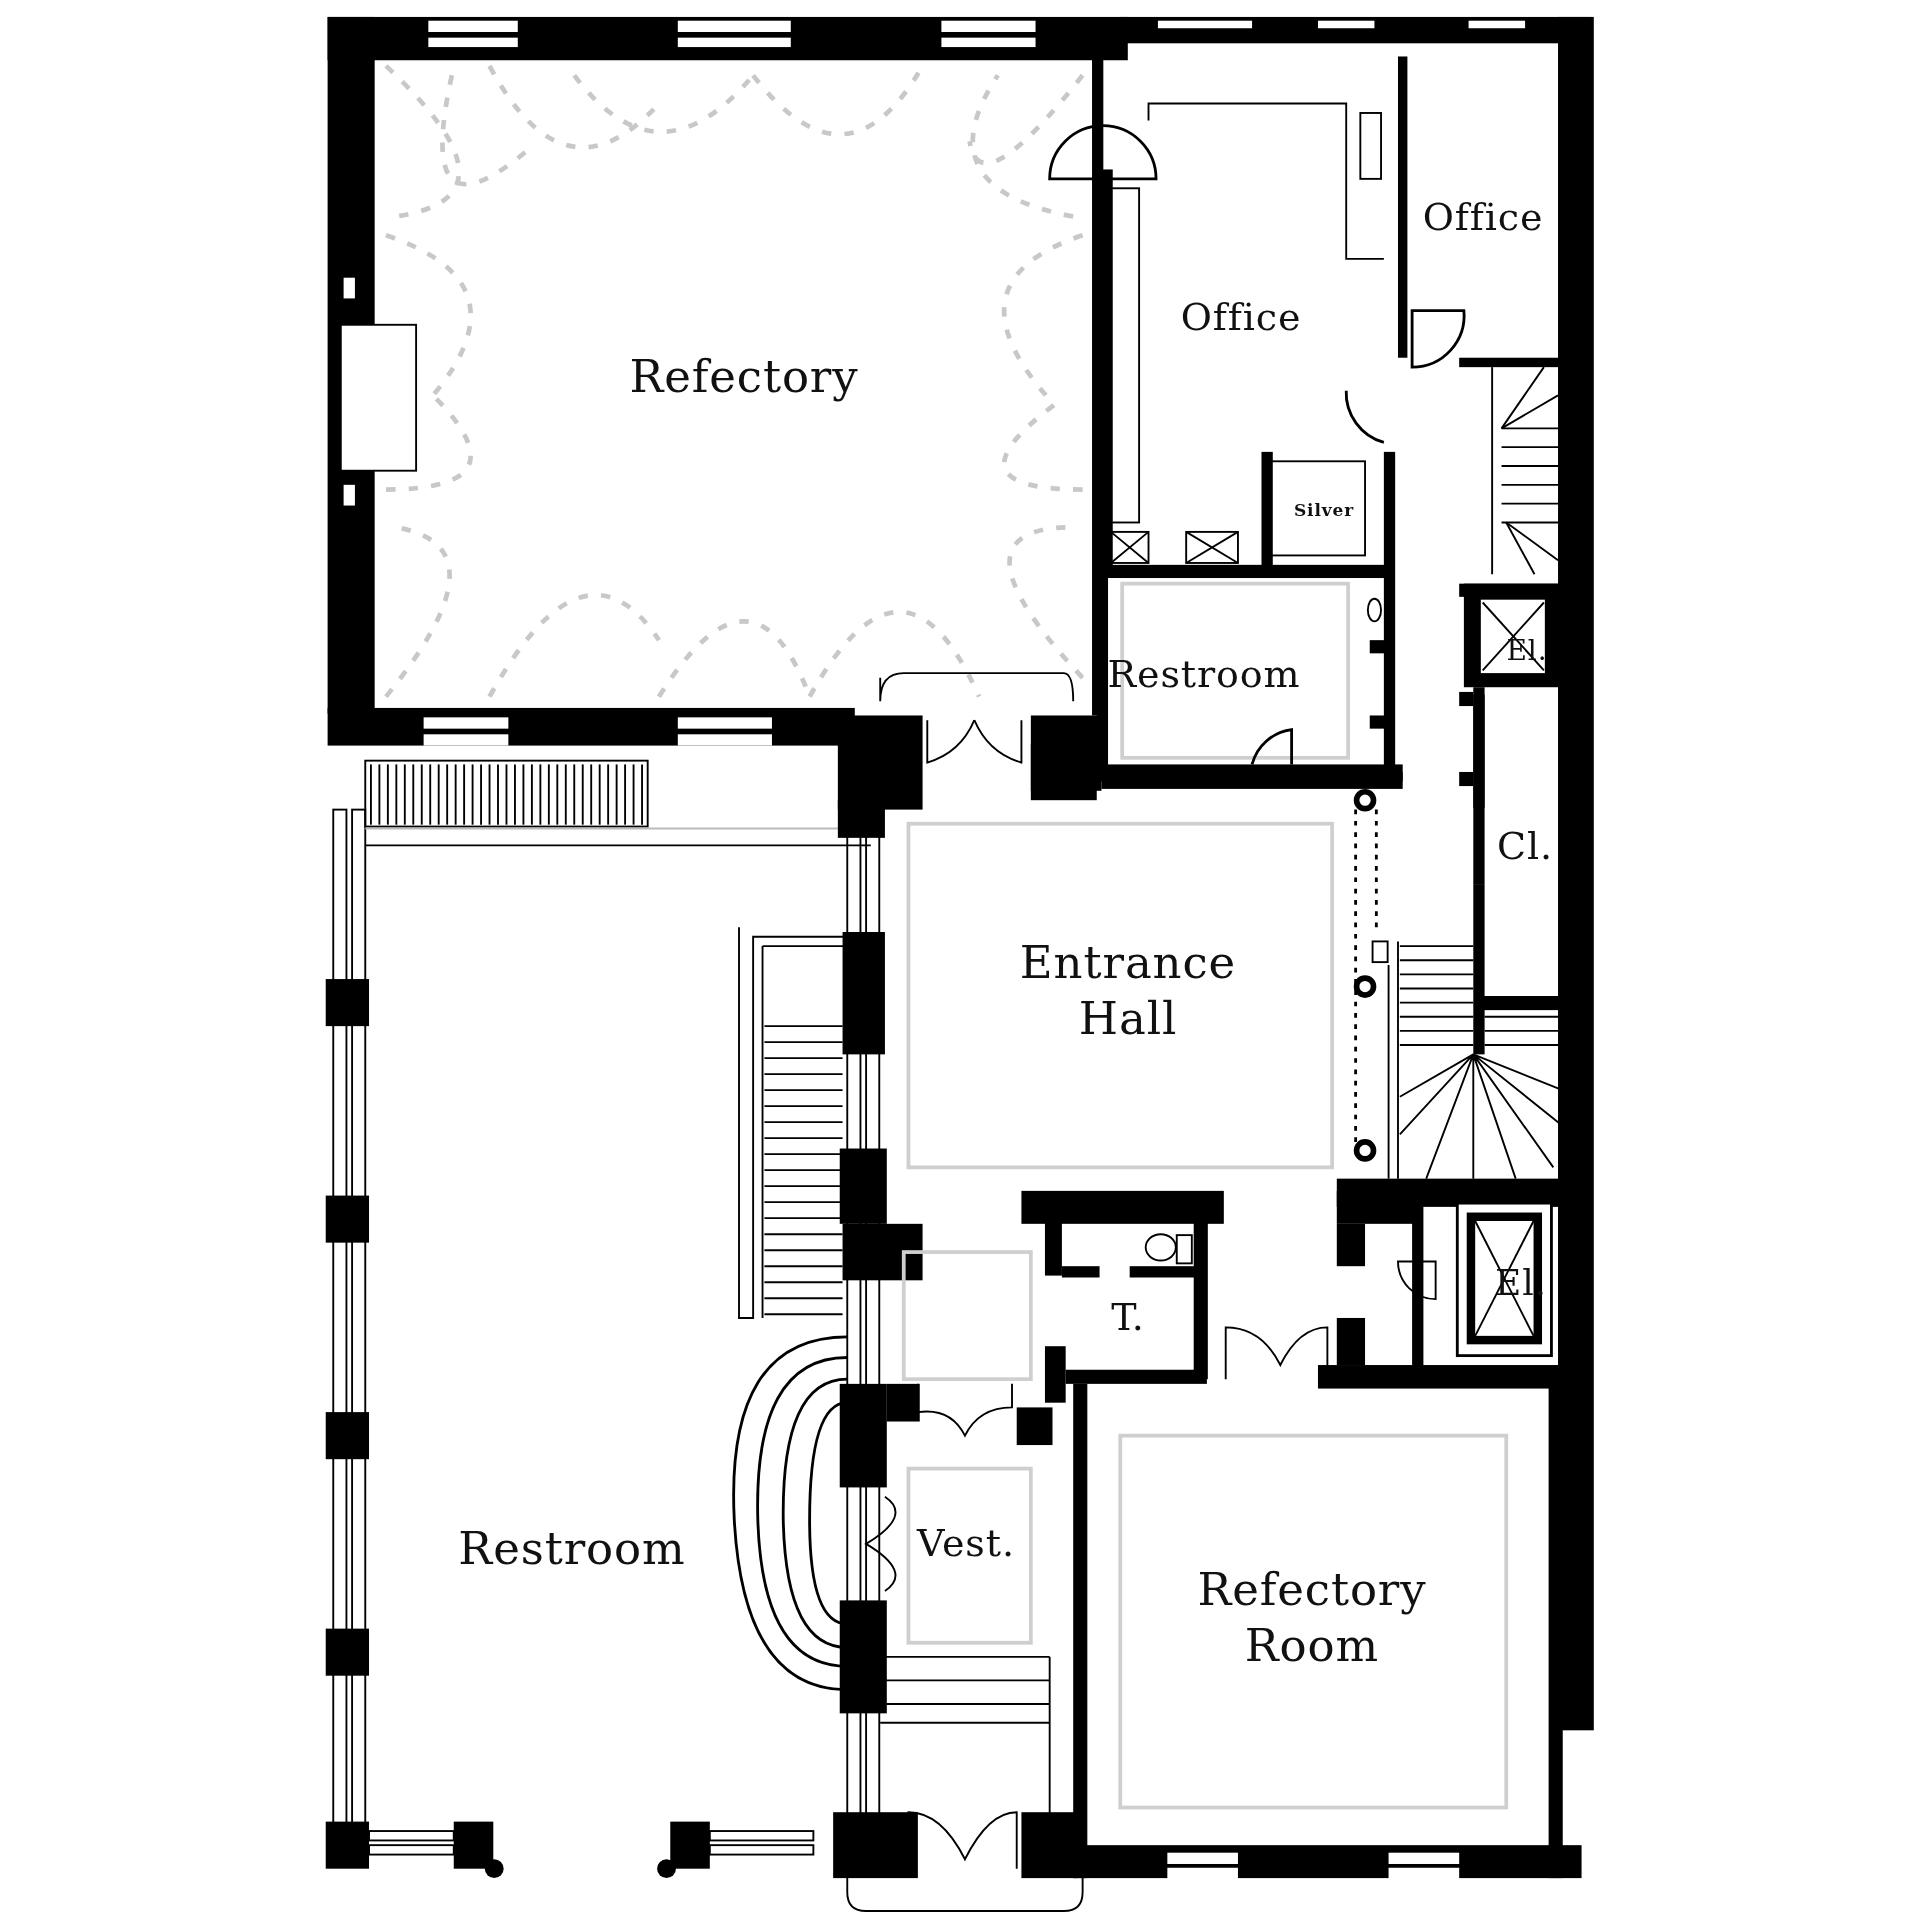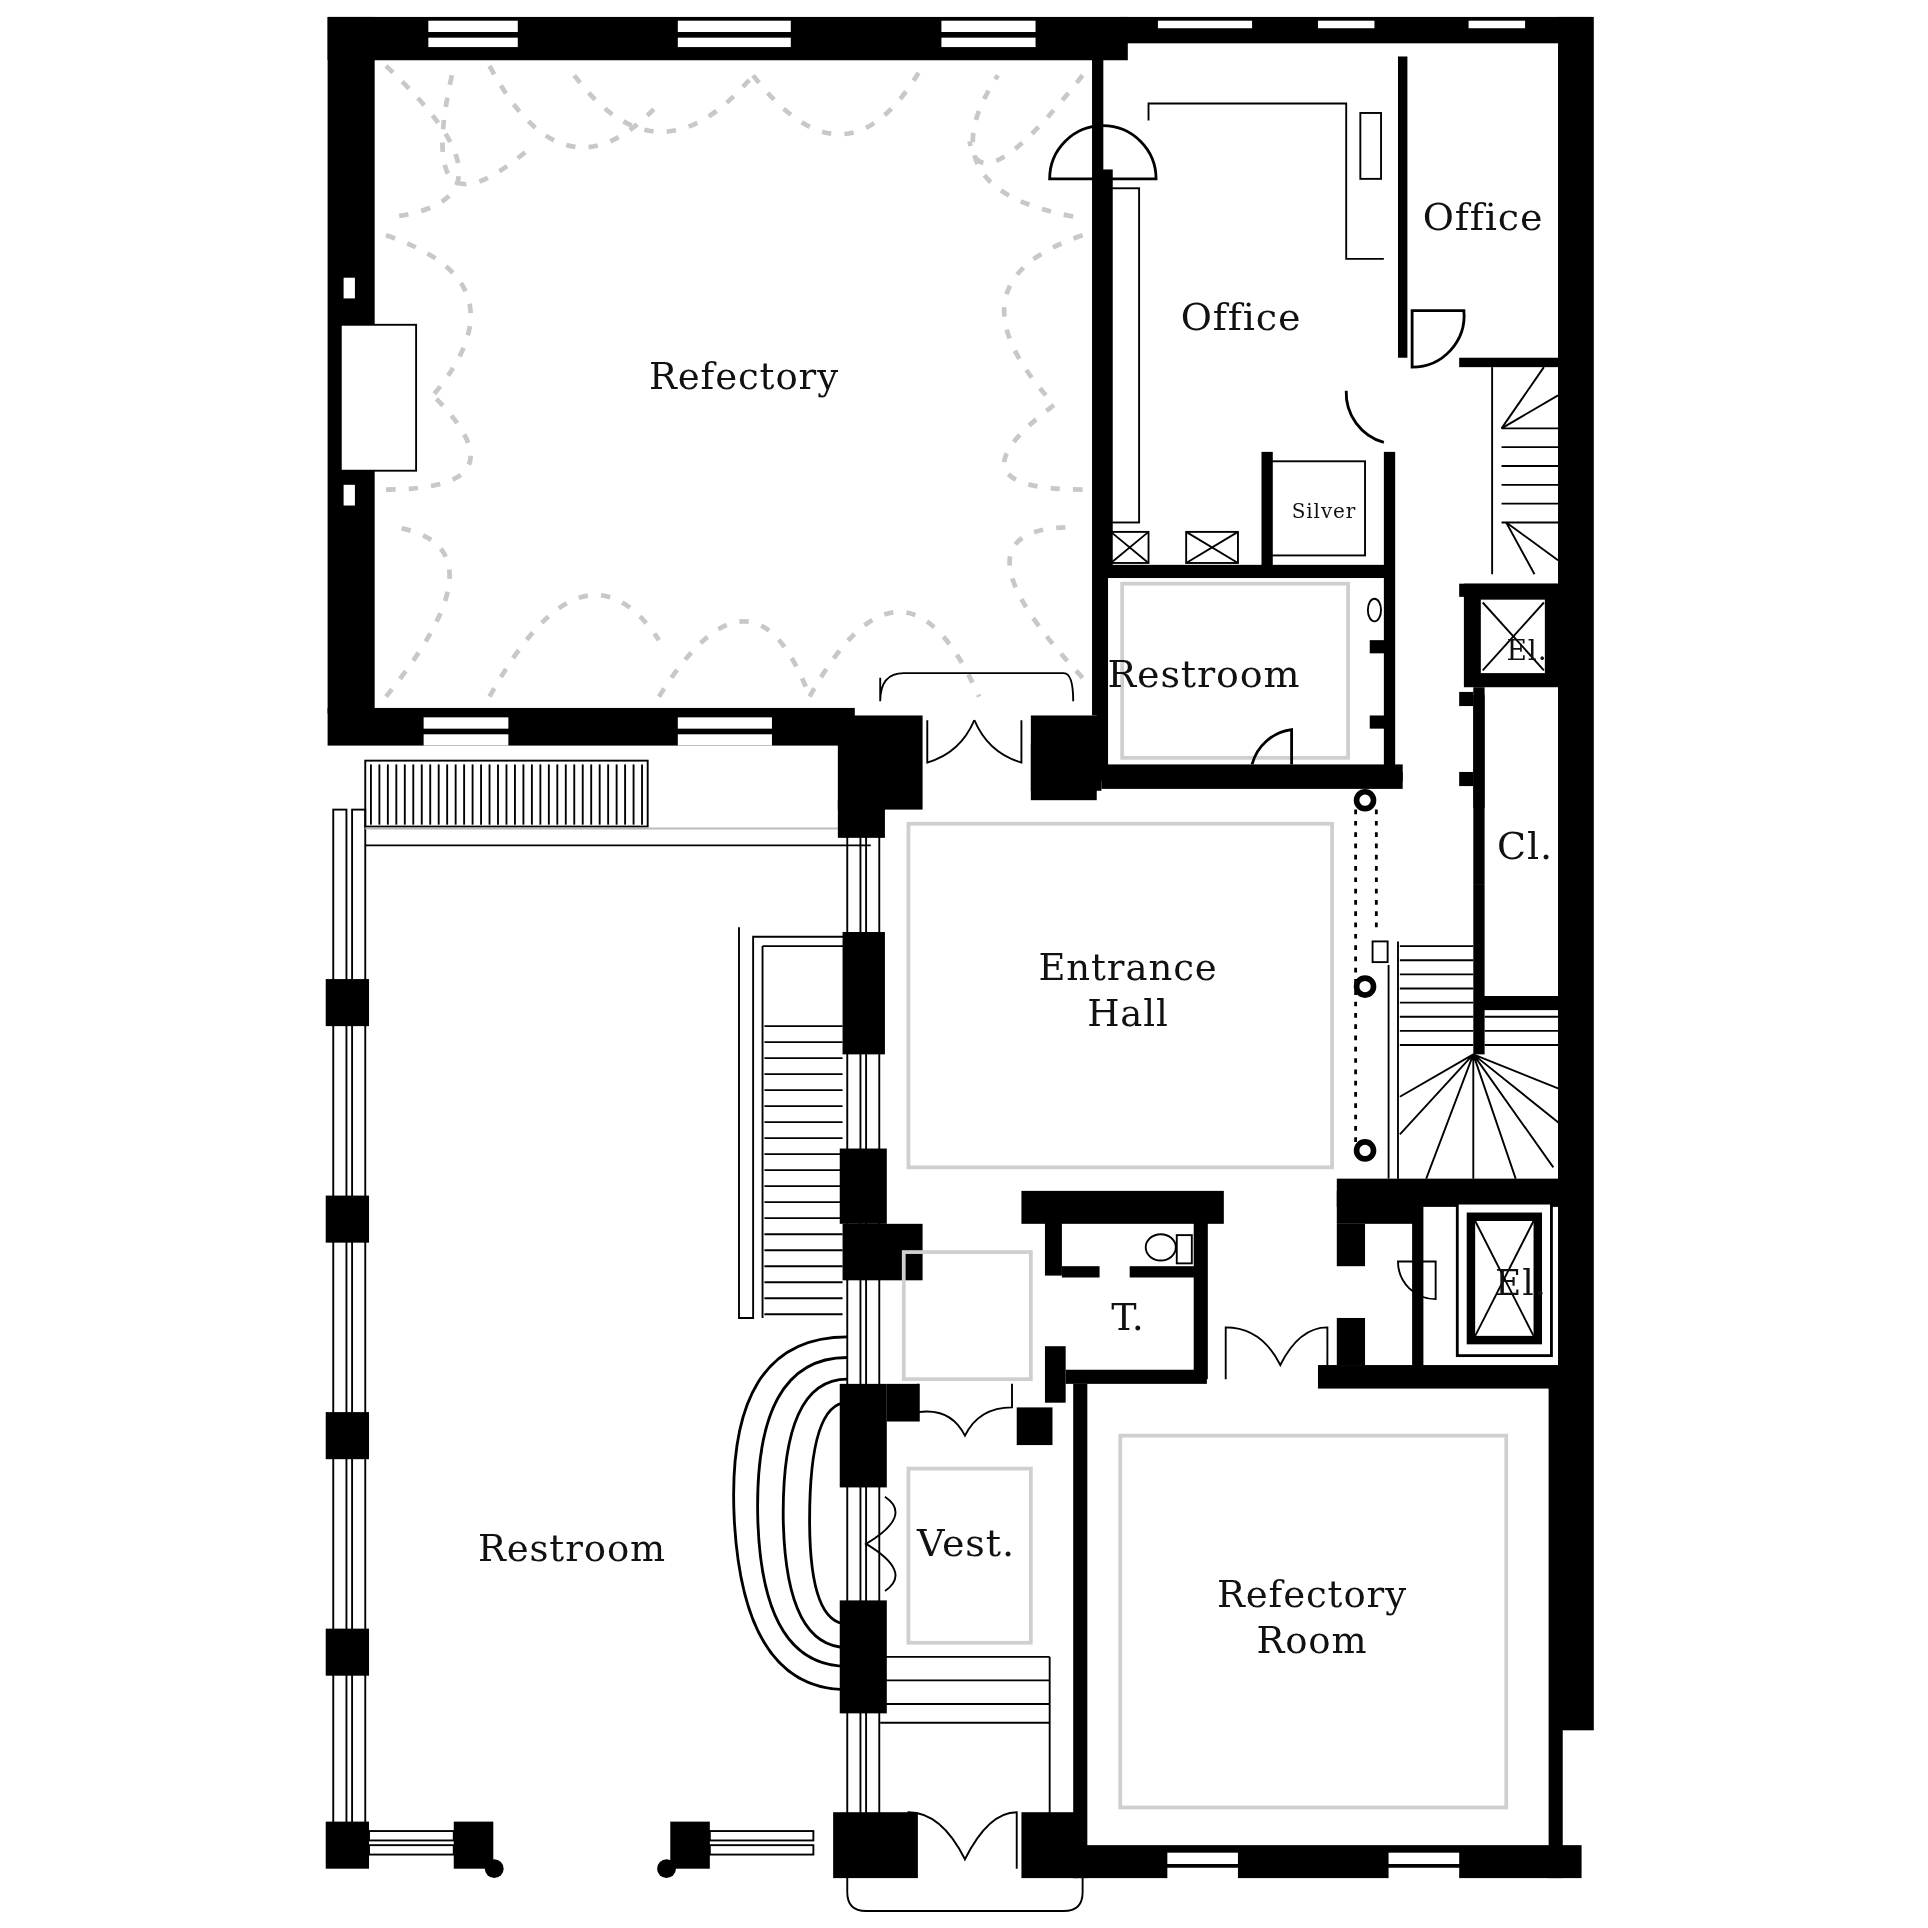--- a/index.html
+++ b/index.html
@@ -5,23 +5,23 @@
     html, body { margin: 0; padding: 0; background: #ffffff; }
     body { width: 1928px; height: 1928px; position: relative; overflow: hidden; }
     #plan { position: absolute; left: 0; top: 0; width: 1928px; height: 1928px; }
     .wall { fill: #000; }
     .line { stroke: #000; fill: none; stroke-width: 3; }
     .thin { stroke: #000; fill: none; stroke-width: 2; }
     .grey { stroke: #cfcfcf; fill: none; stroke-width: 4; }
     .dash { stroke: #c8c8c8; fill: none; stroke-width: 5; stroke-dasharray: 10 14; }
     .dots { stroke: #000; fill: none; stroke-width: 3; stroke-dasharray: 5 7; }
     .label { position: absolute; font-family: "DejaVu Serif", "Liberation Serif", serif; color: #111; white-space: nowrap; transform: translate(-50%, -50%); text-align: center; line-height: 1.25; letter-spacing: 0.9px; }
-    .lg { font-size: 37px; text-align: center; }
+    .lg { font-size: 45px; text-align: center; }
     .md { font-size: 38px; }
-    .sm { font-size: 20px; font-weight: normal; }
+    .sm { font-size: 17px; font-weight: bold; }
     .room { position: absolute; }
   </style>
 </head>
 <body>
 
 <svg id="plan" viewBox="0 0 2048 2048" xmlns="http://www.w3.org/2000/svg">
 
   <g>
     <rect class="wall" x="348" y="18" width="50" height="740"></rect>
     <rect class="wall" x="348" y="18" width="850" height="46"></rect>

